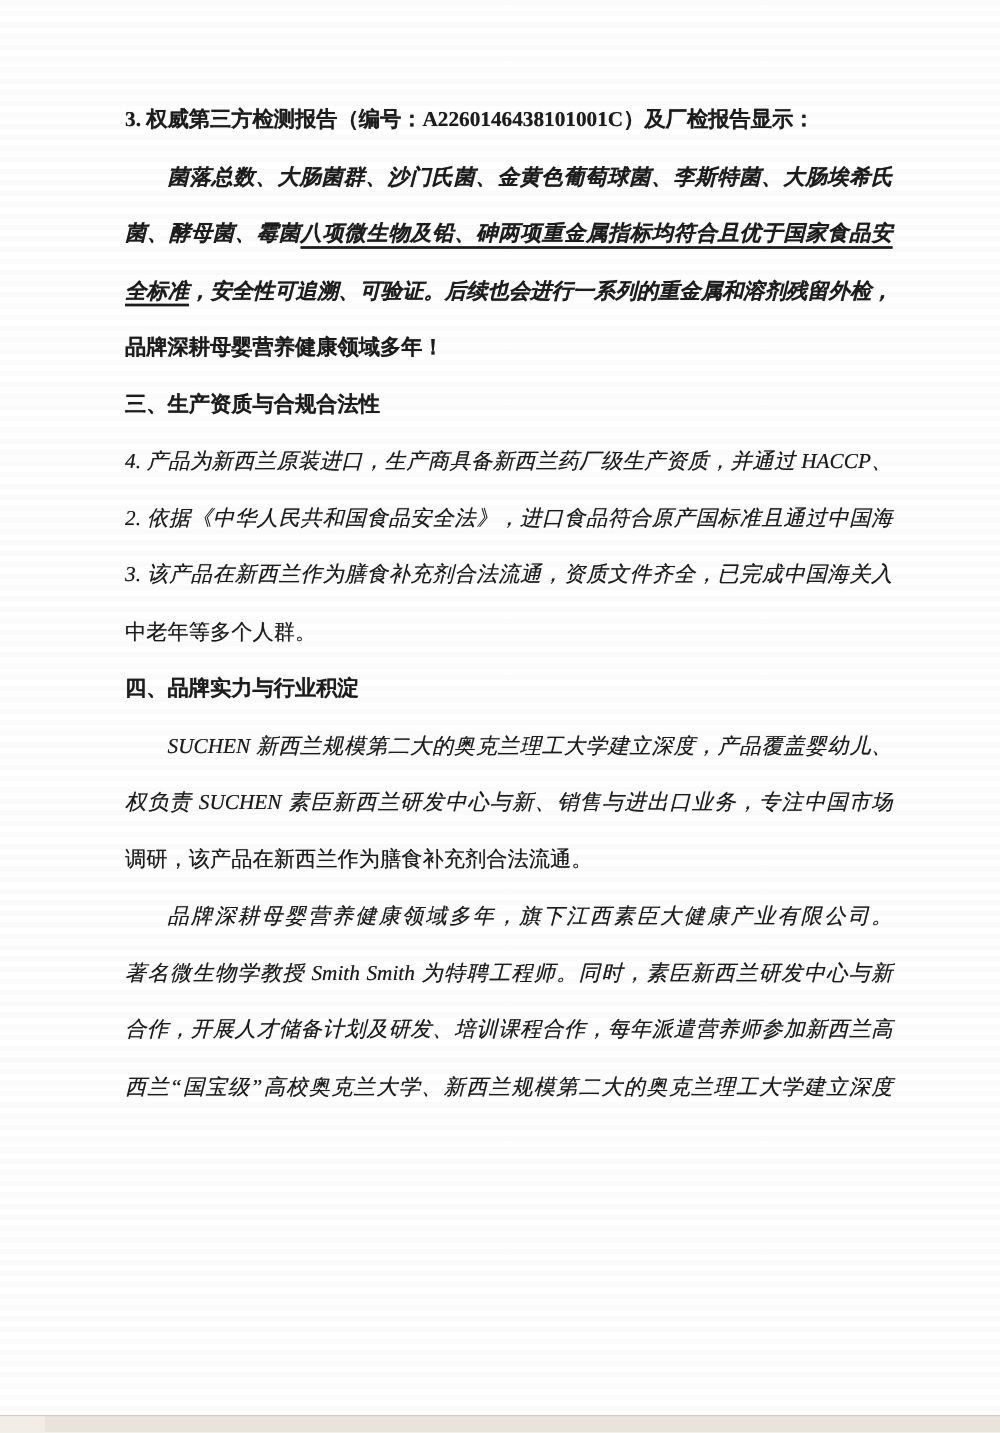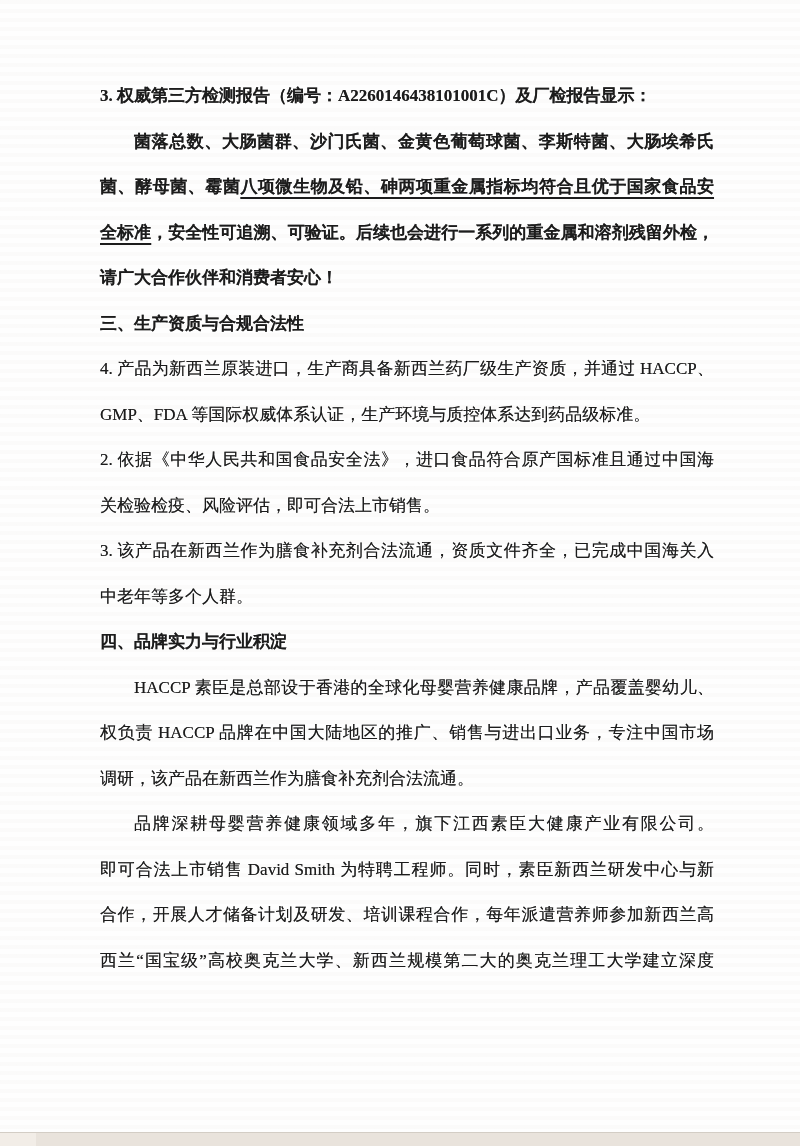--- a/index.html
+++ b/index.html
@@ -22,21 +22,21 @@
     left: 100px; top: 73px;
     width: 614px;
   }
   .line {
     font-size: 17px;
     line-height: 45.5px;
     height: 45.5px;
     white-space: nowrap;
     text-shadow: 0 0 0.6px rgba(25,25,25,0.65);
   }
-  .j { text-align: justify; text-align-last: justify; }
+  .j { text-align: justify; text-align-last: justify; font-style: italic; }
   .b { font-weight: bold; }
   .ind { text-indent: 34px; }
   .u {
     text-decoration: underline;
     text-underline-offset: 5px;
     text-decoration-thickness: 1.5px;
   }
   .footer-strip {
     position: absolute;
     left: 0; right: 0; bottom: 0;
@@ -58,49 +58,47 @@
   <div class="textblock">
 
     <div class="line b"><span>3. 权威第三方检测报告（编号：A2260146438101001C）及厂检报告显示：</span></div>
 
     <div class="line b j ind"><span>菌落总数、大肠菌群、沙门氏菌、金黄色葡萄球菌、李斯特菌、大肠埃希氏</span></div>
 
     <div class="line b j"><span>菌、酵母菌、霉菌</span><span class="u">八项微生物及铅、砷两项重金属指标均符合且优于国家食品安</span></div>
 
     <div class="line b j"><span class="u">全标准</span><span>，安全性可追溯、可验证。后续也会进行一系列的重金属和溶剂残留外检，</span></div>
 
-    <div class="line b"><span>请广大合作伙伴和消费者安心！</span></div>
+    <div class="line b"><span>品牌深耕母婴营养健康领域多年！</span></div>
 
     <div class="line b"><span>三、生产资质与合规合法性</span></div>
 
     <div class="line j"><span>4. 产品为新西兰原装进口，生产商具备新西兰药厂级生产资质，并通过 HACCP、</span></div>
 
-    <div class="line"><span>GMP、FDA 等国际权威体系认证，生产环境与质控体系达到药品级标准。</span></div>
 
     <div class="line j"><span>2. 依据《中华人民共和国食品安全法》，进口食品符合原产国标准且通过中国海</span></div>
 
-    <div class="line"><span>关检验检疫、风险评估，即可合法上市销售。</span></div>
 
     <div class="line j"><span>3. 该产品在新西兰作为膳食补充剂合法流通，资质文件齐全，已完成中国海关入</span></div>
 
     <div class="line"><span>中老年等多个人群。</span></div>
 
     <div class="line b"><span>四、品牌实力与行业积淀</span></div>
 
-    <div class="line j ind"><span>HACCP 素臣是总部设于香港的全球化母婴营养健康品牌，产品覆盖婴幼儿、</span></div>
+    <div class="line j ind"><span>SUCHEN 新西兰规模第二大的奥克兰理工大学建立深度，产品覆盖婴幼儿、</span></div>
 
 
-    <div class="line j"><span>权负责 HACCP 品牌在中国大陆地区的推广、销售与进出口业务，专注中国市场</span></div>
+    <div class="line j"><span>权负责 SUCHEN 素臣新西兰研发中心与新、销售与进出口业务，专注中国市场</span></div>
 
     <div class="line"><span>调研，该产品在新西兰作为膳食补充剂合法流通。</span></div>
 
     <div class="line j ind"><span>品牌深耕母婴营养健康领域多年，旗下江西素臣大健康产业有限公司。</span></div>
 
 
-    <div class="line j"><span>即可合法上市销售 David Smith 为特聘工程师。同时，素臣新西兰研发中心与新</span></div>
+    <div class="line j"><span>著名微生物学教授 Smith Smith 为特聘工程师。同时，素臣新西兰研发中心与新</span></div>
 
     <div class="line j"><span>合作，开展人才储备计划及研发、培训课程合作，每年派遣营养师参加新西兰高</span></div>
 
     <div class="line j"><span>西兰“国宝级”高校奥克兰大学、新西兰规模第二大的奥克兰理工大学建立深度</span></div>
 
   </div>
 
   <div class="footer-strip">
     <div class="light-seg"></div>
   </div>

